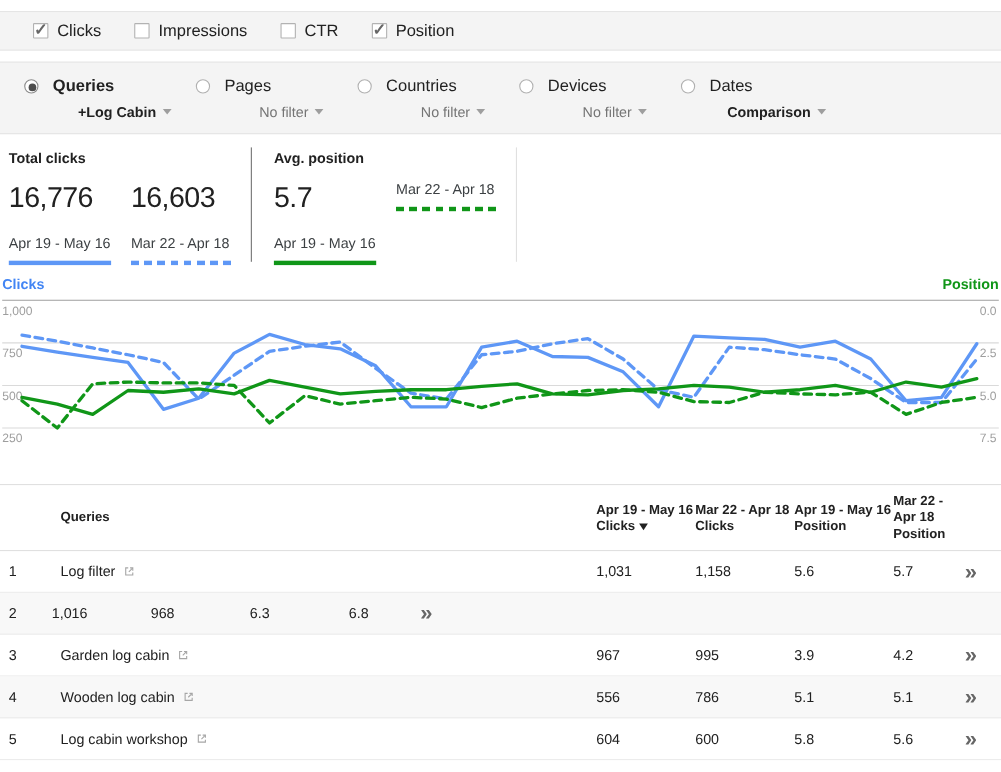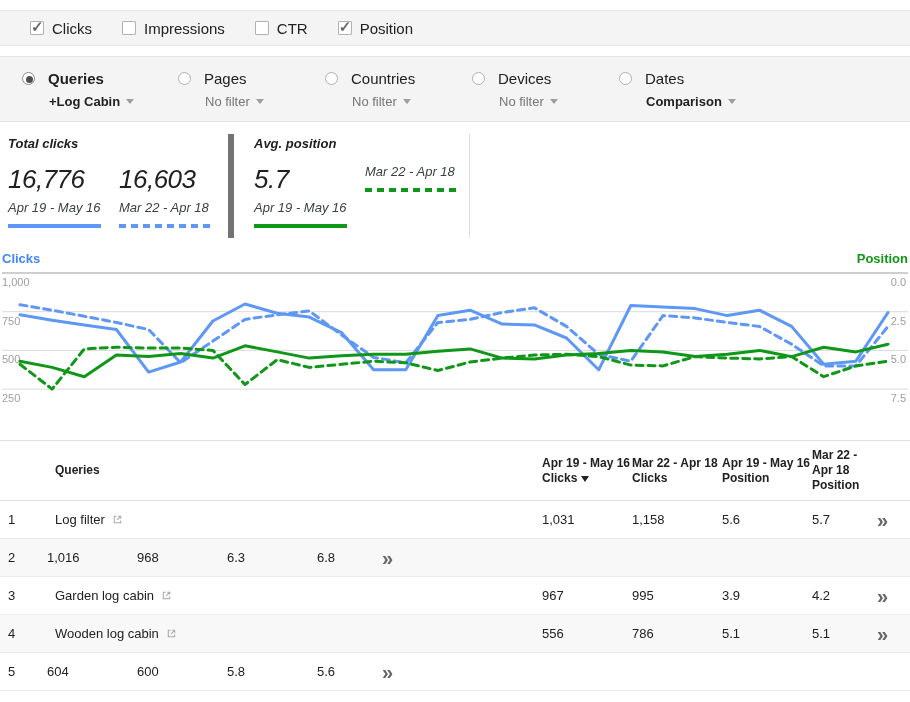--- a/index.html
+++ b/index.html
@@ -17,39 +17,39 @@
   .filter-bar{margin-top:10px;height:66px;background:#f4f4f4;border-top:1px solid #e5e5e5;border-bottom:1px solid #e5e5e5;display:flex;padding:13px 0 0 22px;}
   .fgroup{width:147px;}
   .fgroup.g1{width:156px;}
   .fgroup.g5{width:146px;}
   .fgroup .toprow{display:flex;align-items:center;cursor:pointer;}
   .radio{width:13px;height:13px;border:1px solid #b0b0b0;border-radius:50%;background:#fff;margin-right:13px;flex:none;position:relative;}
   .radio.selected{border-color:#8a8a8a;}
   .radio.selected::after{content:"";position:absolute;left:3px;top:3px;width:7px;height:7px;border-radius:50%;background:#4d4d4d;}
   .fgroup .title{font-size:15px;color:#212121;}
   .fgroup.selected .title, .fgroup .title.bold{font-weight:bold;}
-  .fgroup .sub{margin-left:27px;margin-top:7px;font-size:13px;color:#757575;cursor:pointer;}
+  .fgroup .sub{margin-left:27px;margin-top:7px;font-size:13px;color:#757575;cursor:pointer;text-align:center;}
   .fgroup .sub.bold{color:#212121;font-weight:bold;}
   .caret{display:inline-block;width:0;height:0;border-left:4px solid transparent;border-right:4px solid transparent;border-top:5px solid #9e9e9e;margin-left:6px;vertical-align:2px;}
 
   
   .summary{display:flex;padding:12px 0 0 8px;height:116px;}
-  .sblock{padding-top:2px;font-style:italic;}
+  .sblock{padding-top:2px;}
   .sblock .stitle{font-size:13px;font-weight:bold;margin-bottom:13px;}
   .mcols{display:flex;}
   .mcol{width:93px;margin-right:18px;}
-  .mval{font-size:26px;color:#212121;letter-spacing:-0.5px;margin-bottom:5px;}
+  .mval{font-size:26px;color:#212121;letter-spacing:-0.5px;margin-bottom:18px;}
   .mrange{font-size:13px;color:#3c4043;white-space:nowrap;margin-bottom:9px;}
   .mline{height:4px;width:93px;}
   .mline.blue-solid{background:#5e97f6;}
   .mline.blue-dashed{background:repeating-linear-gradient(to right,#5e97f6 0,#5e97f6 7px,transparent 7px,transparent 12px);}
   .mline.green-solid{background:#109618;}
   .mline.green-dashed{background:repeating-linear-gradient(to right,#109618 0,#109618 7px,transparent 7px,transparent 12px);}
   .sblock.b1{width:220px;}
-  .sblock.b2{border-left:6px solid #737373;border-right:1px solid #e0e0e0;padding-left:20px;width:242px;}
+  .sblock.b2{border-left:1px solid #737373;border-right:1px solid #e0e0e0;padding-left:20px;width:242px;}
 
   
   .chart{position:relative;height:168px;margin-top:13px;}
   .axis-title{position:absolute;top:0;font-size:13px;font-weight:bold;}
   .axis-title.left{left:2px;color:#4285f4;}
   .axis-title.right{right:2px;color:#109618;}
   .chart svg{position:absolute;left:0;top:8px;}
   svg text.tick{font-size:11px;fill:#9e9e9e;font-family:"Liberation Sans",sans-serif;}
 
   
@@ -258,20 +258,28 @@
           </svg>
       </div>
       <div class="c-num">556</div>
       <div class="c-num">786</div>
       <div class="c-num">5.1</div>
       <div class="c-num4">5.1</div>
       <div class="c-exp"><span class="expand">»</span></div>
     </div>
     <div class="trow">
       <div class="c-rank">5</div>
+      <div class="c-query">
+          <span class="query-text">Log cabin workshop</span>
+        <svg class="ext-icon" width="11" height="11" viewBox="0 0 12 12" fill="none" stroke="#a6a6a6" stroke-width="1.1">
+            <path d="M5 2.5H2.5v7h7V7"></path>
+            <path d="M6.8 2.5h2.7v2.7"></path>
+            <path d="M9.3 2.7L5.6 6.4"></path>
+          </svg>
+      </div>
       <div class="c-num">604</div>
       <div class="c-num">600</div>
       <div class="c-num">5.8</div>
       <div class="c-num4">5.6</div>
       <div class="c-exp"><span class="expand">»</span></div>
     </div>
   </div>
 </div>
 
 </body></html>

